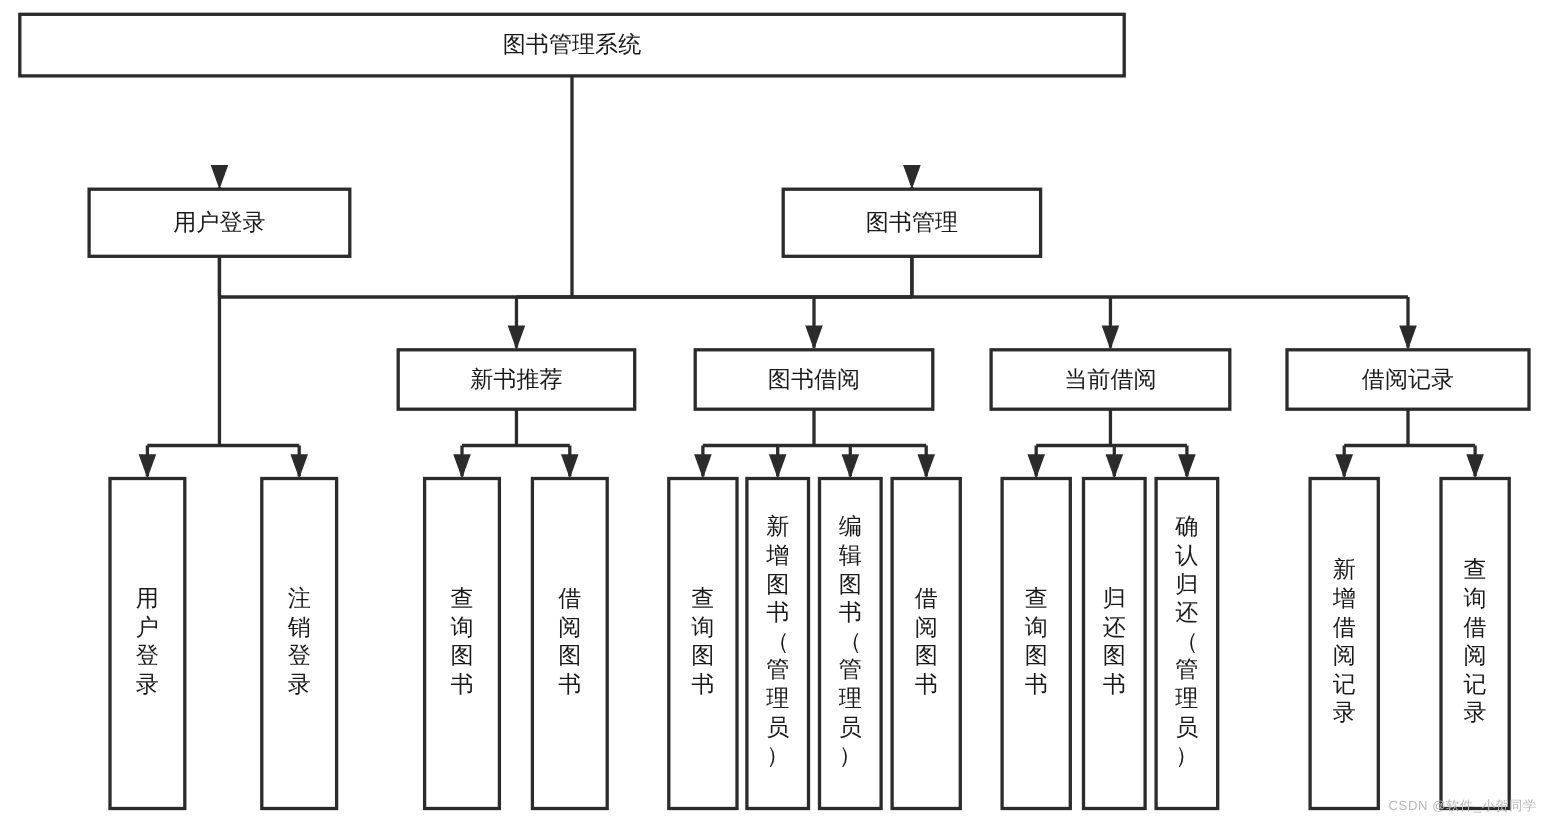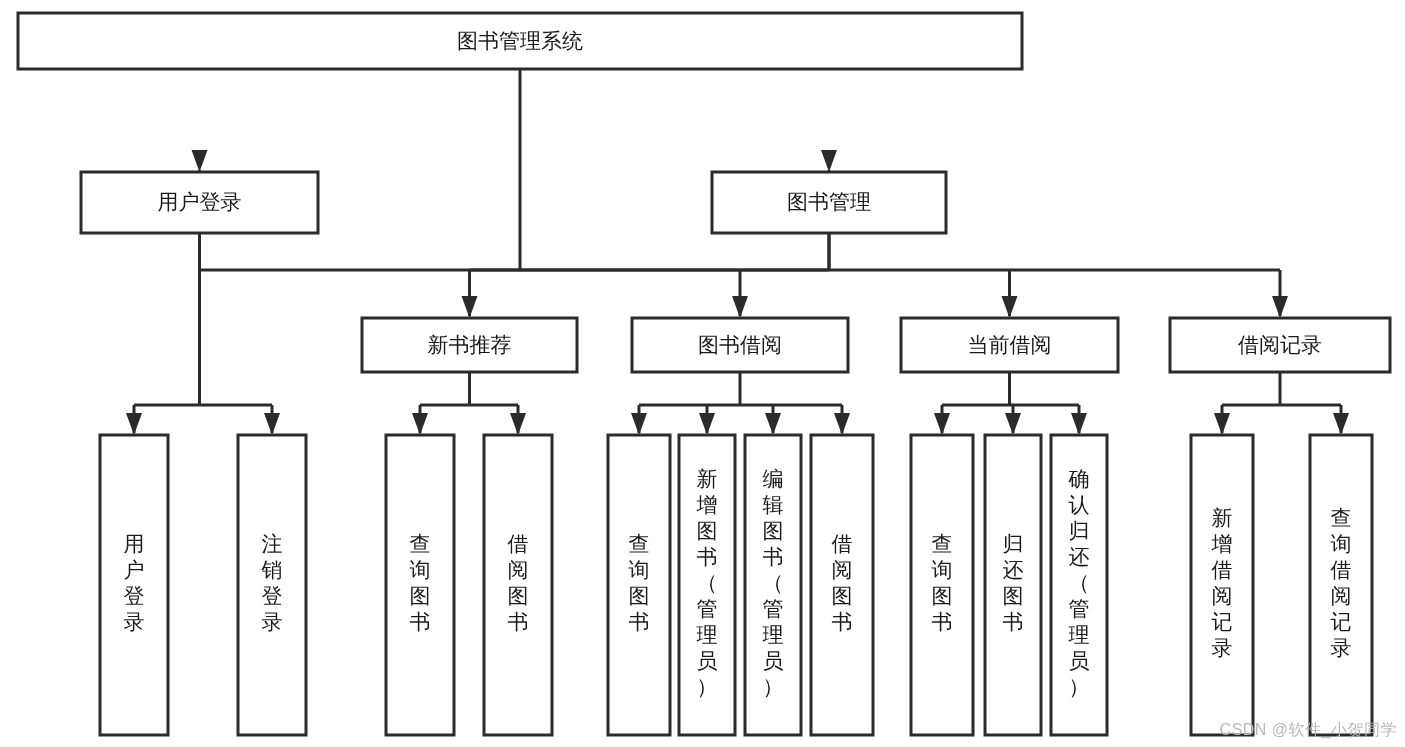--- a/index.html
+++ b/index.html
@@ -53,21 +53,21 @@
     font-family: "Liberation Sans", "DejaVu Sans", sans-serif;
     font-size: 21px;
     fill: #1a1a1a;
     text-anchor: middle;
   }
   .watermark {
     position: absolute;
     right: 8px;
     bottom: 6px;
     font-family: "Liberation Sans", "DejaVu Sans", sans-serif;
-    font-size: 16px;
+    font-size: 12px;
     color: #b9b9b9;
     white-space: nowrap;
     letter-spacing: 0.5px;
   }
 </style>
 </head>
 <body>
 
 <div id="diagram-root">
   <svg id="tree-svg" viewBox="0 0 1405 747" xmlns="http://www.w3.org/2000/svg">

